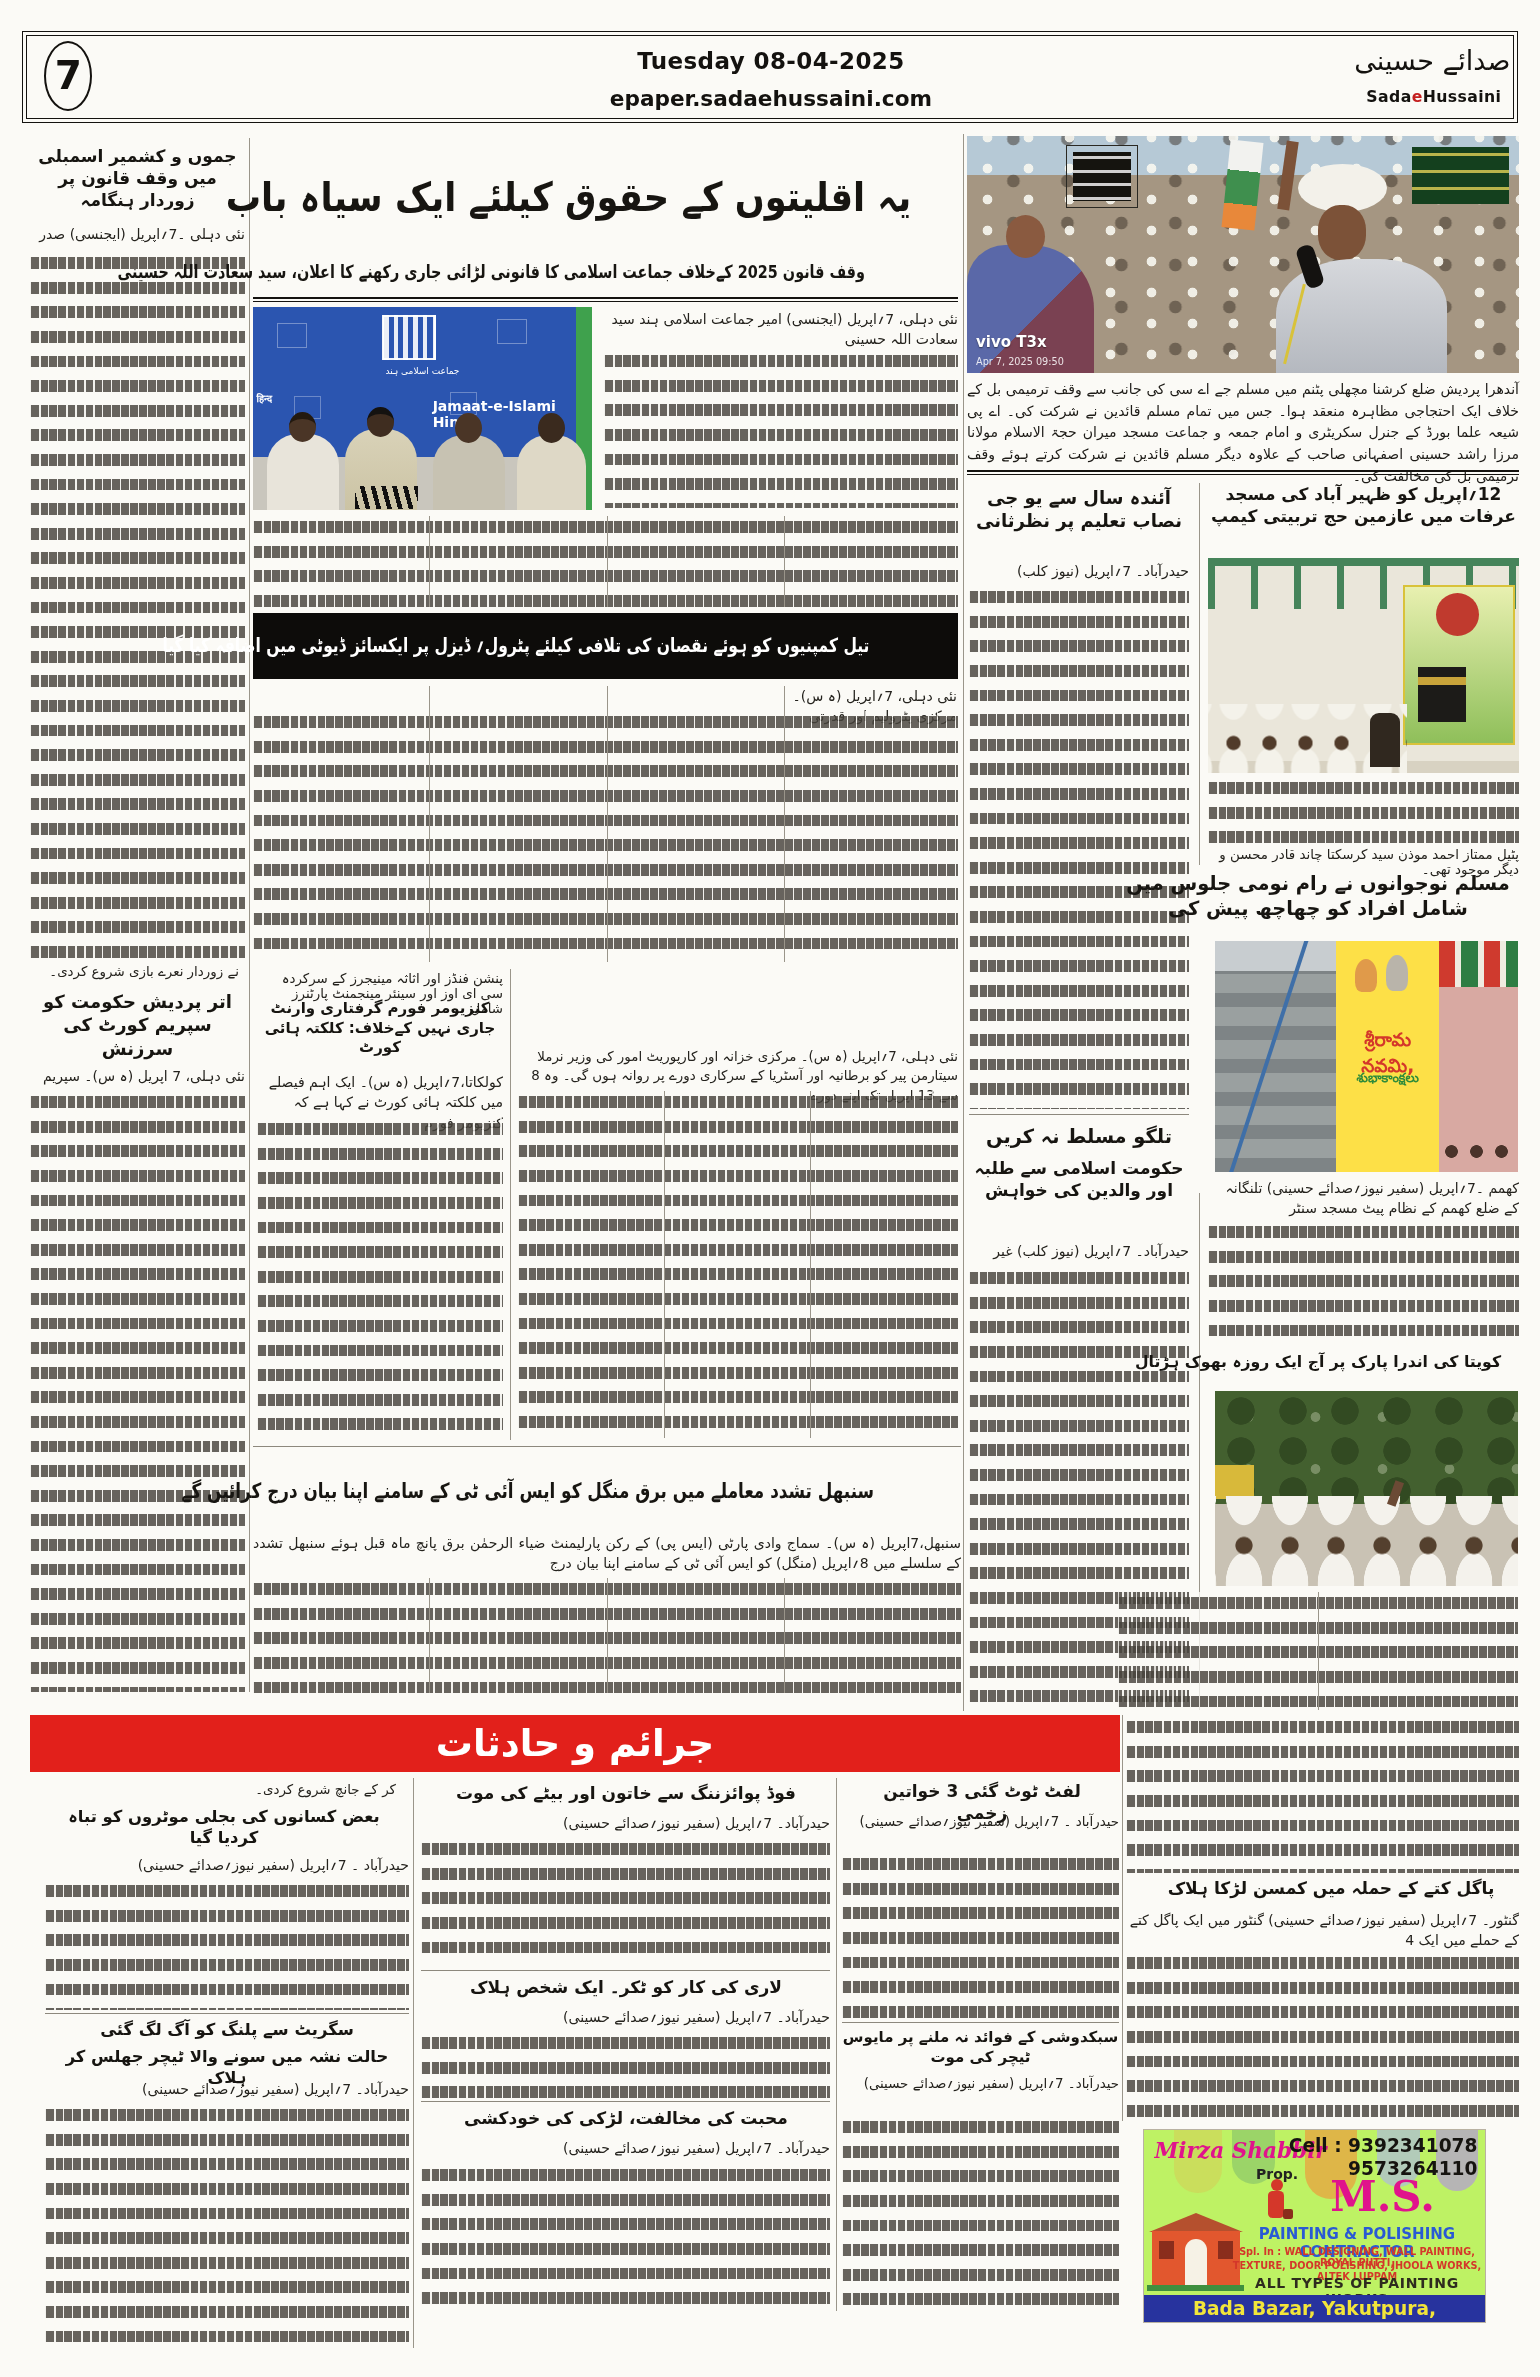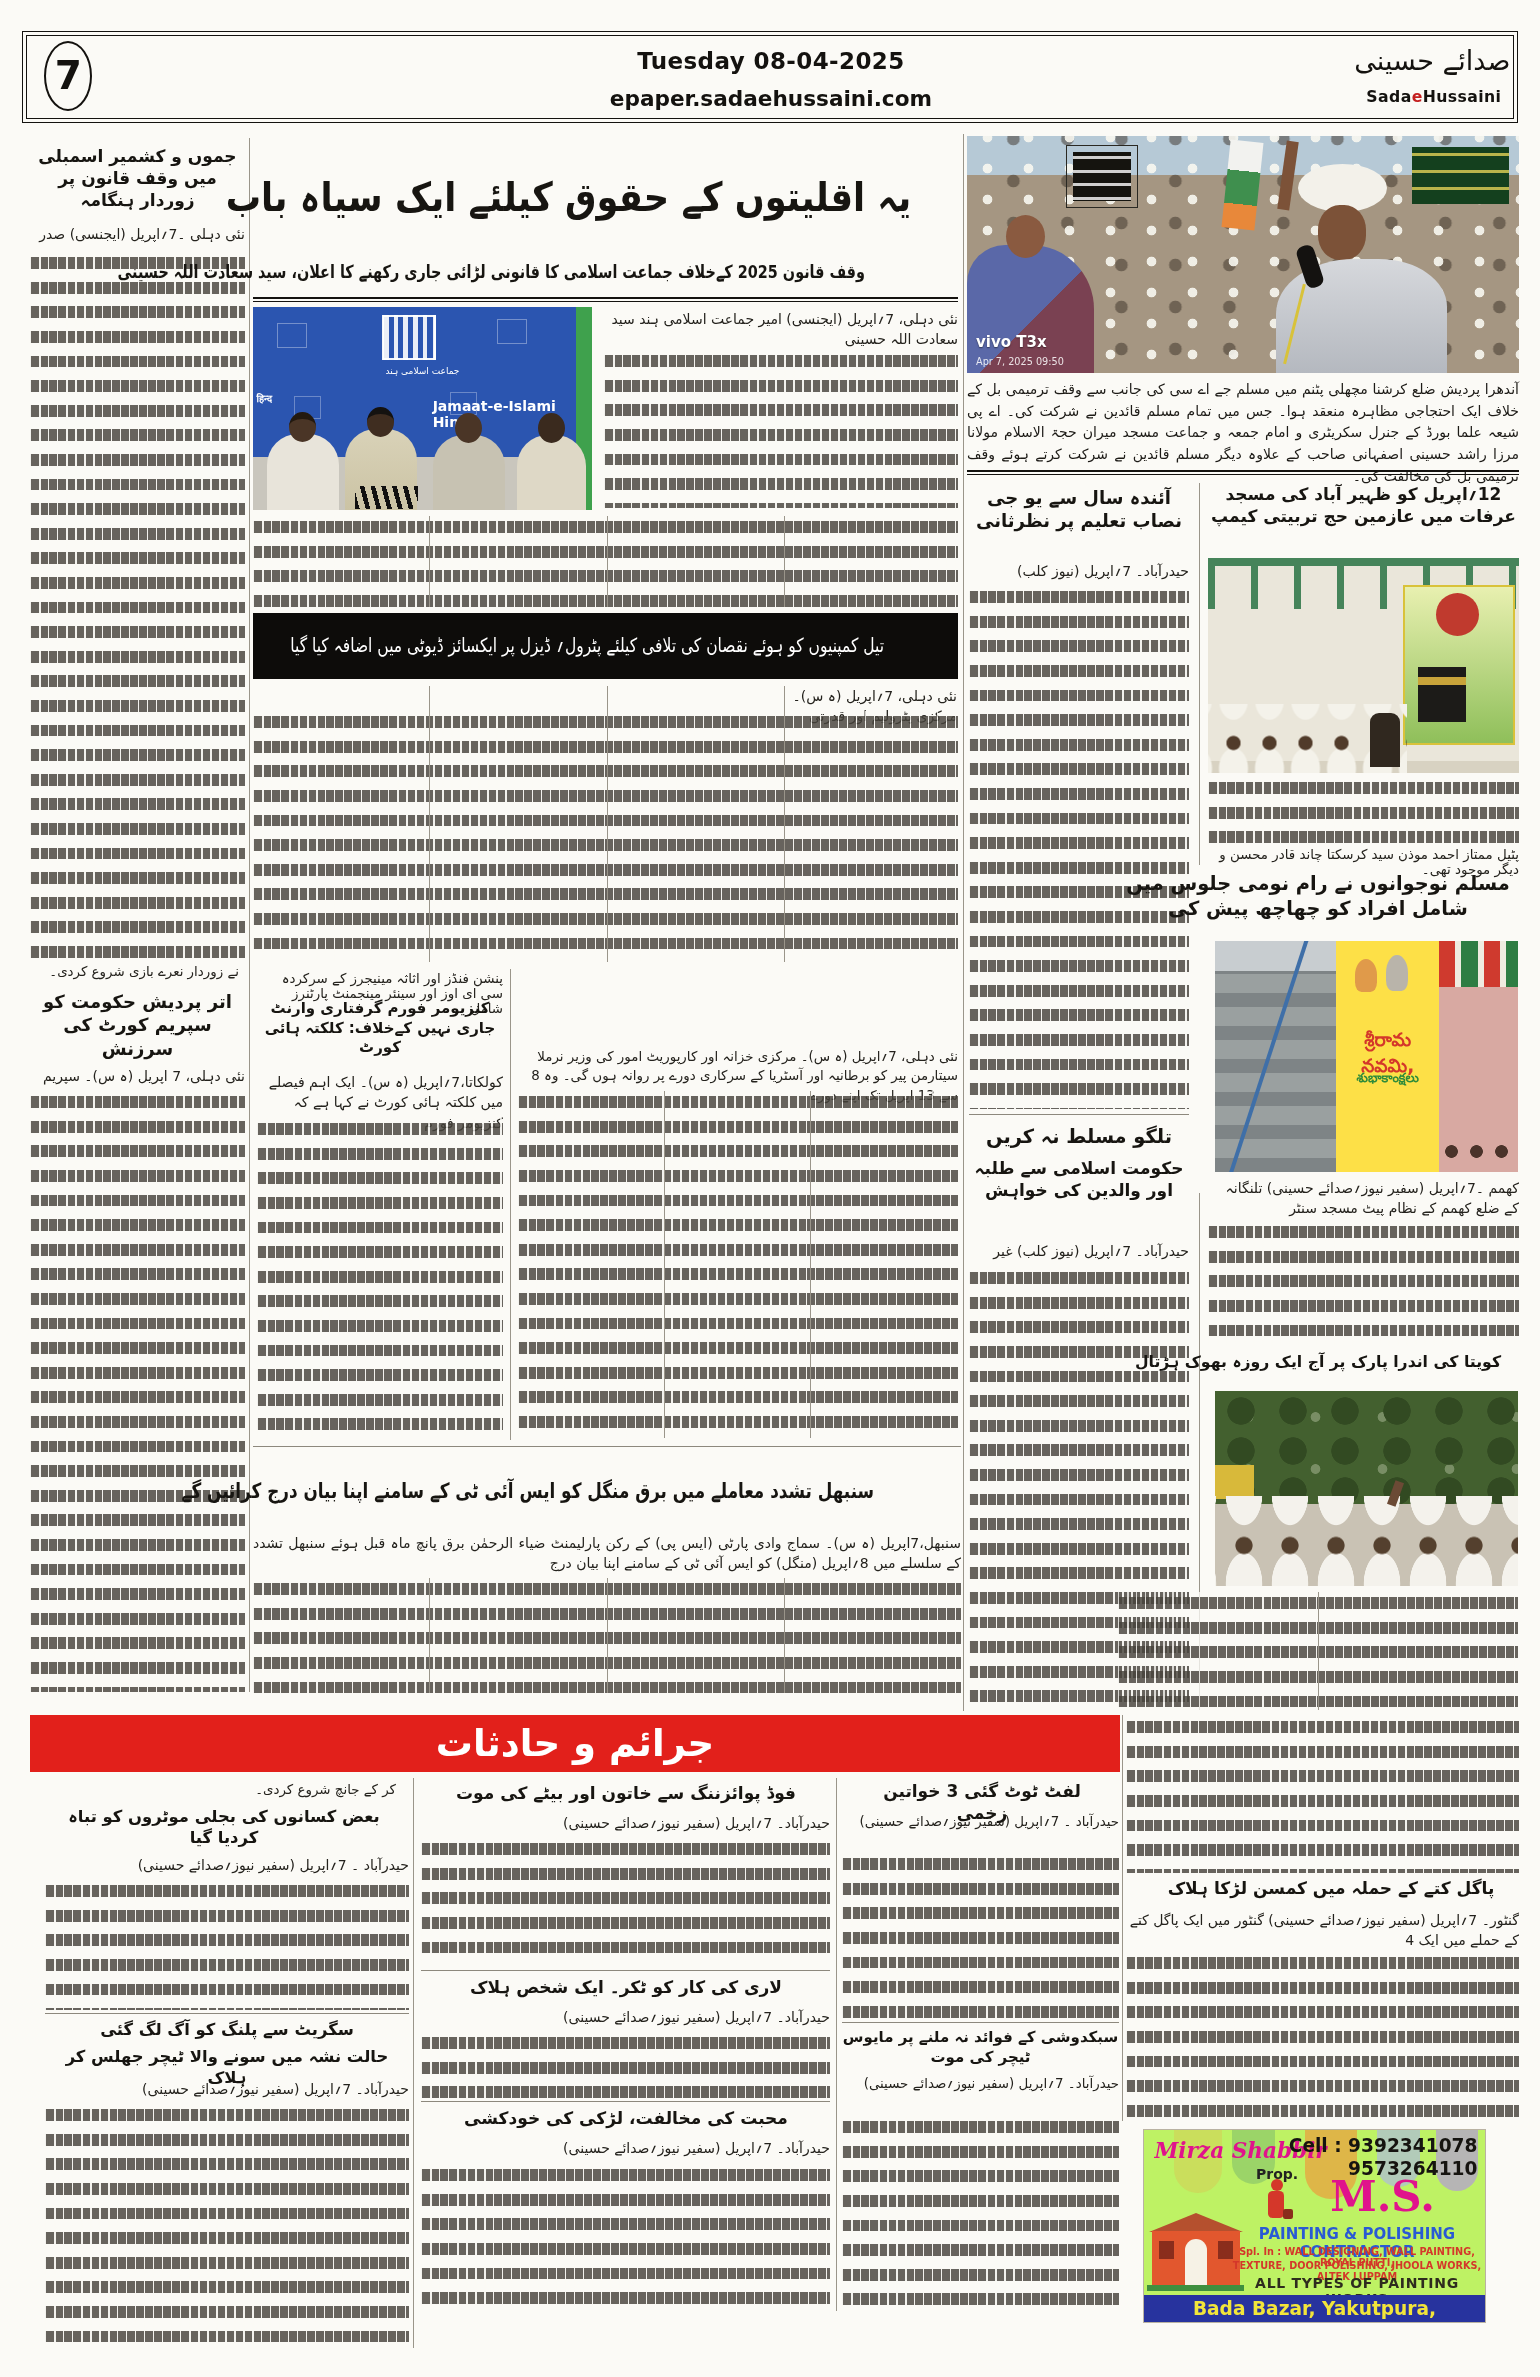--- a/index.html
+++ b/index.html
@@ -86,21 +86,21 @@
     <div style="left:30%;bottom:1.5px;width:63px;height:22.4px;background:repeating-linear-gradient(75deg,#111 0 4.5px,transparent 4.5px 10.4px)"></div>
   </div>
 
   <div class="dl" style="left:604px;top:309px;width:354px">نئی دہلی، 7؍اپریل (ایجنسی) امیر جماعت اسلامی ہند سید سعادت اللہ حسینی</div>
   <div class="sim" style="left:604px;top:350px;width:354px;height:158px"></div>
   <div class="sim" style="left:253px;top:516px;width:705px;height:91px"></div>
   <div class="vr" style="left:429px;top:516px;height:91px"></div>
   <div class="vr" style="left:607px;top:516px;height:91px"></div>
   <div class="vr" style="left:784px;top:516px;height:91px"></div>
 
-  <div class="abs" style="left:253px;top:613px;width:705px;height:66px;background:#0d0c0a;color:#fff;text-align:center;line-height:66px;font-weight:400;font-size:19.4px;direction:rtl">
+  <div class="abs" style="left:253px;top:613px;width:705px;height:66px;background:#0d0c0a;color:#fff;text-align:center;line-height:66px;font-weight:700;font-size:19.4px;direction:rtl">
     <span class="stretch" style="transform:scaleX(.8)">تیل کمپنیوں کو ہوئے نقصان کی تلافی کیلئے پٹرول؍ ڈیزل پر ایکسائز ڈیوٹی میں اضافہ کیا گیا</span>
   </div>
   <div class="dl" style="left:787px;top:686px;width:170px">نئی دہلی، 7؍اپریل (ہ س)۔ مرکزی پٹرولیم اور قدرتی</div>
   <div class="sim" style="left:253px;top:711px;width:705px;height:250px"></div>
   <div class="vr" style="left:429px;top:686px;height:276px"></div>
   <div class="vr" style="left:607px;top:686px;height:276px"></div>
   <div class="vr" style="left:784px;top:686px;height:276px"></div>
 
   <div class="tail" style="left:257px;top:971px;width:246px">پنشن فنڈز اور اثاثہ مینیجرز کے سرکردہ سی ای اوز اور سینئر مینجمنٹ پارٹنرز شامل</div>
   <div class="hl" style="left:257px;top:999px;width:246px;font-size:15px">کنزیومر فورم گرفتاری وارنٹ جاری نہیں کےخلاف: کلکتہ ہائی کورٹ</div>

